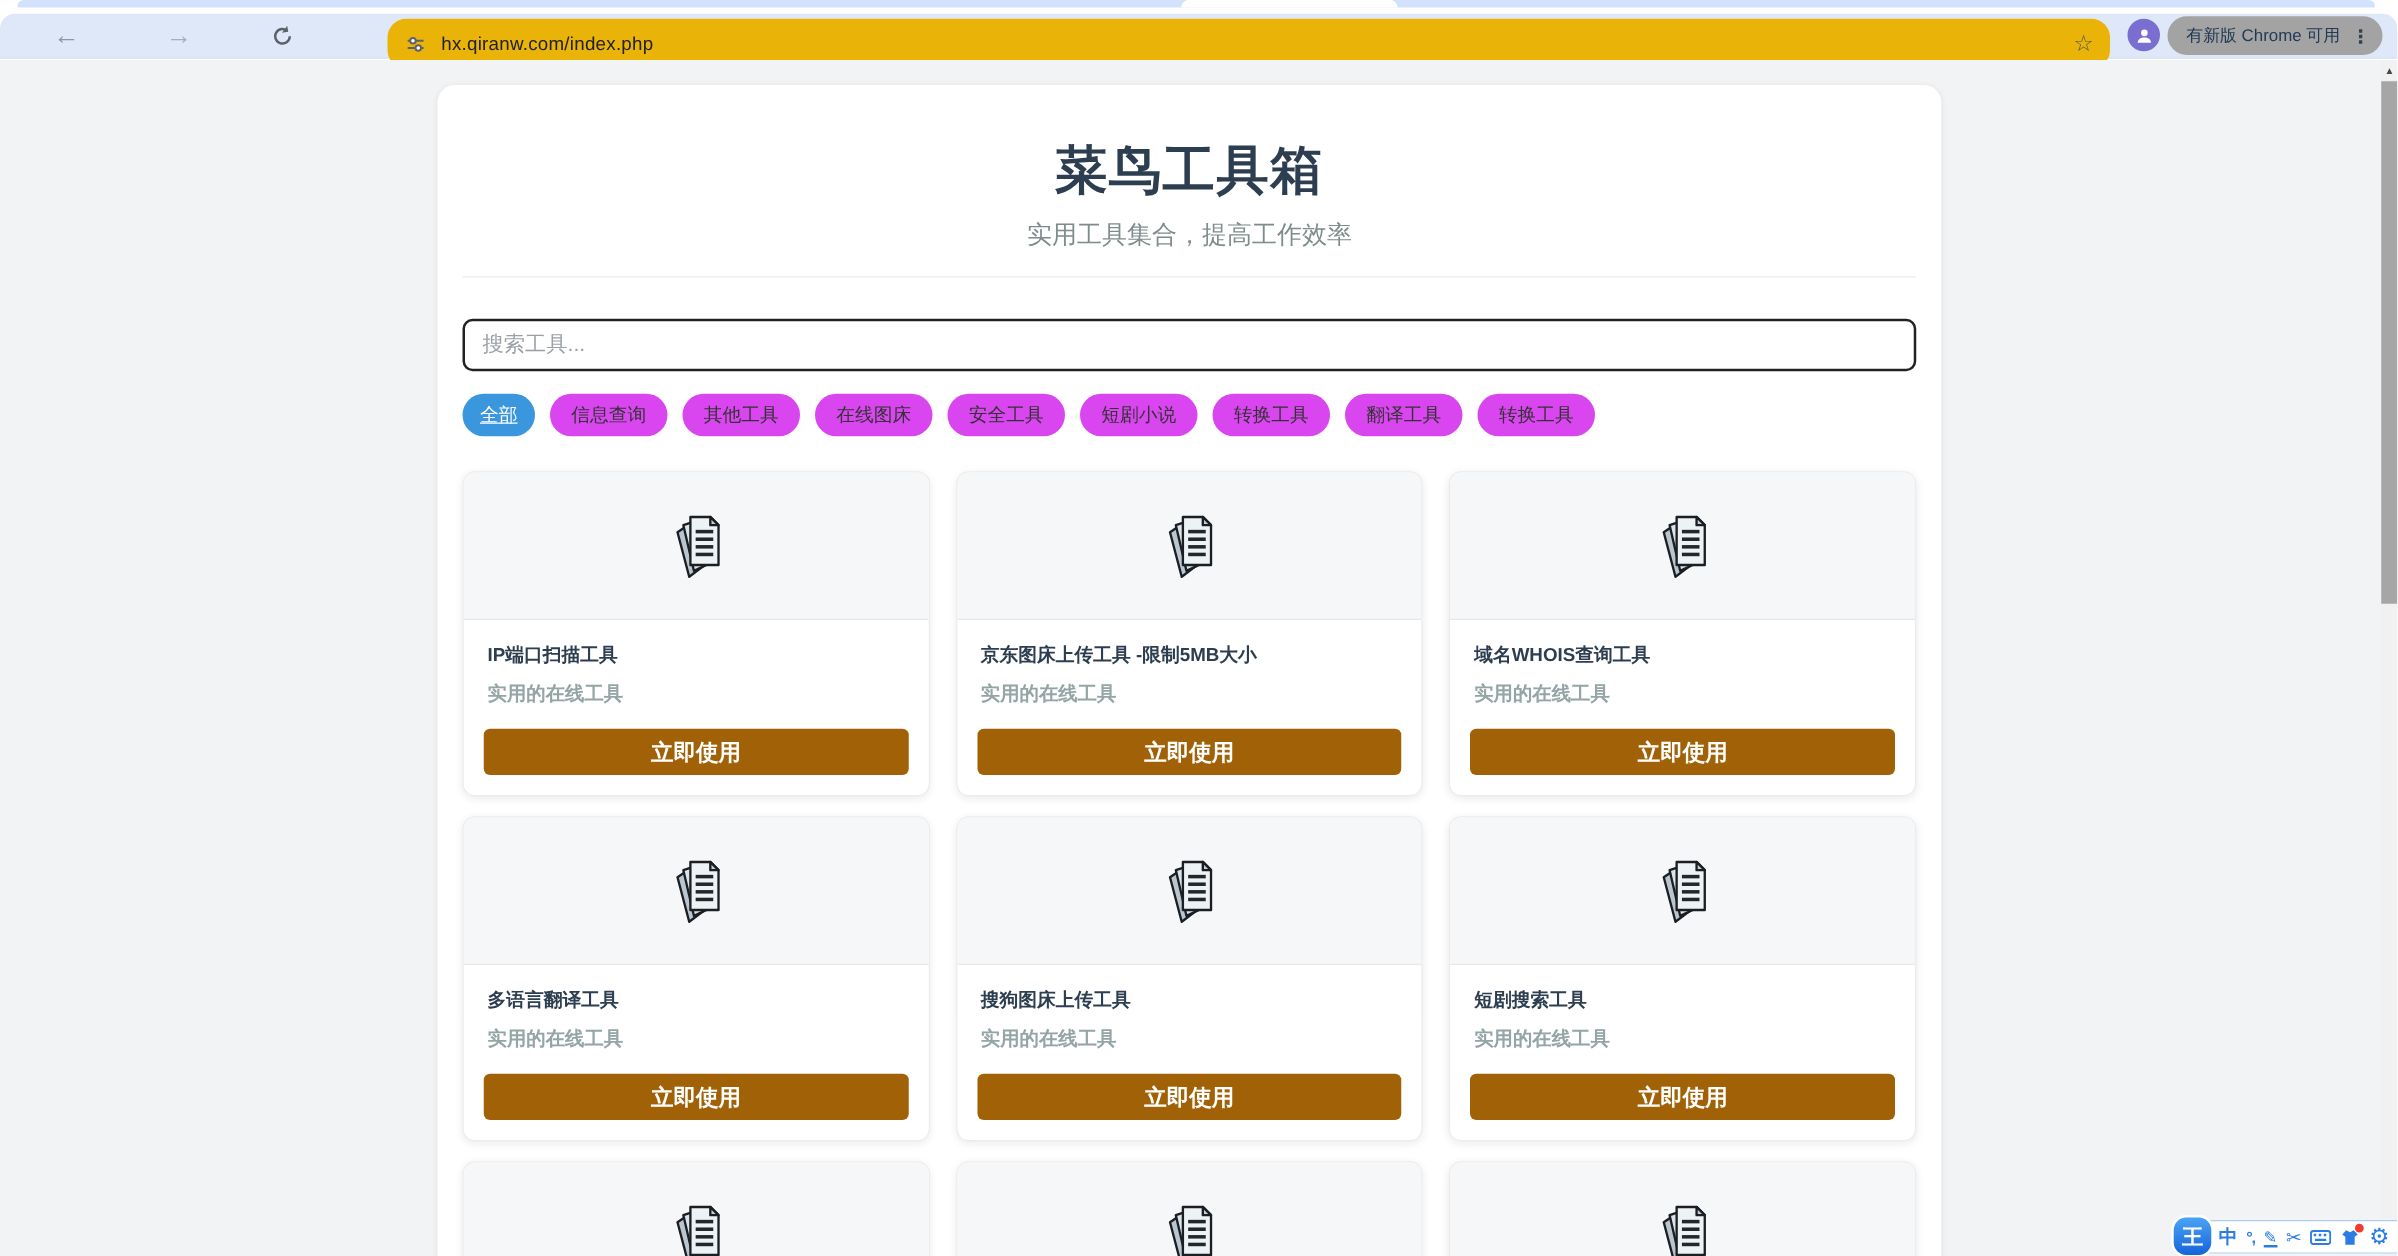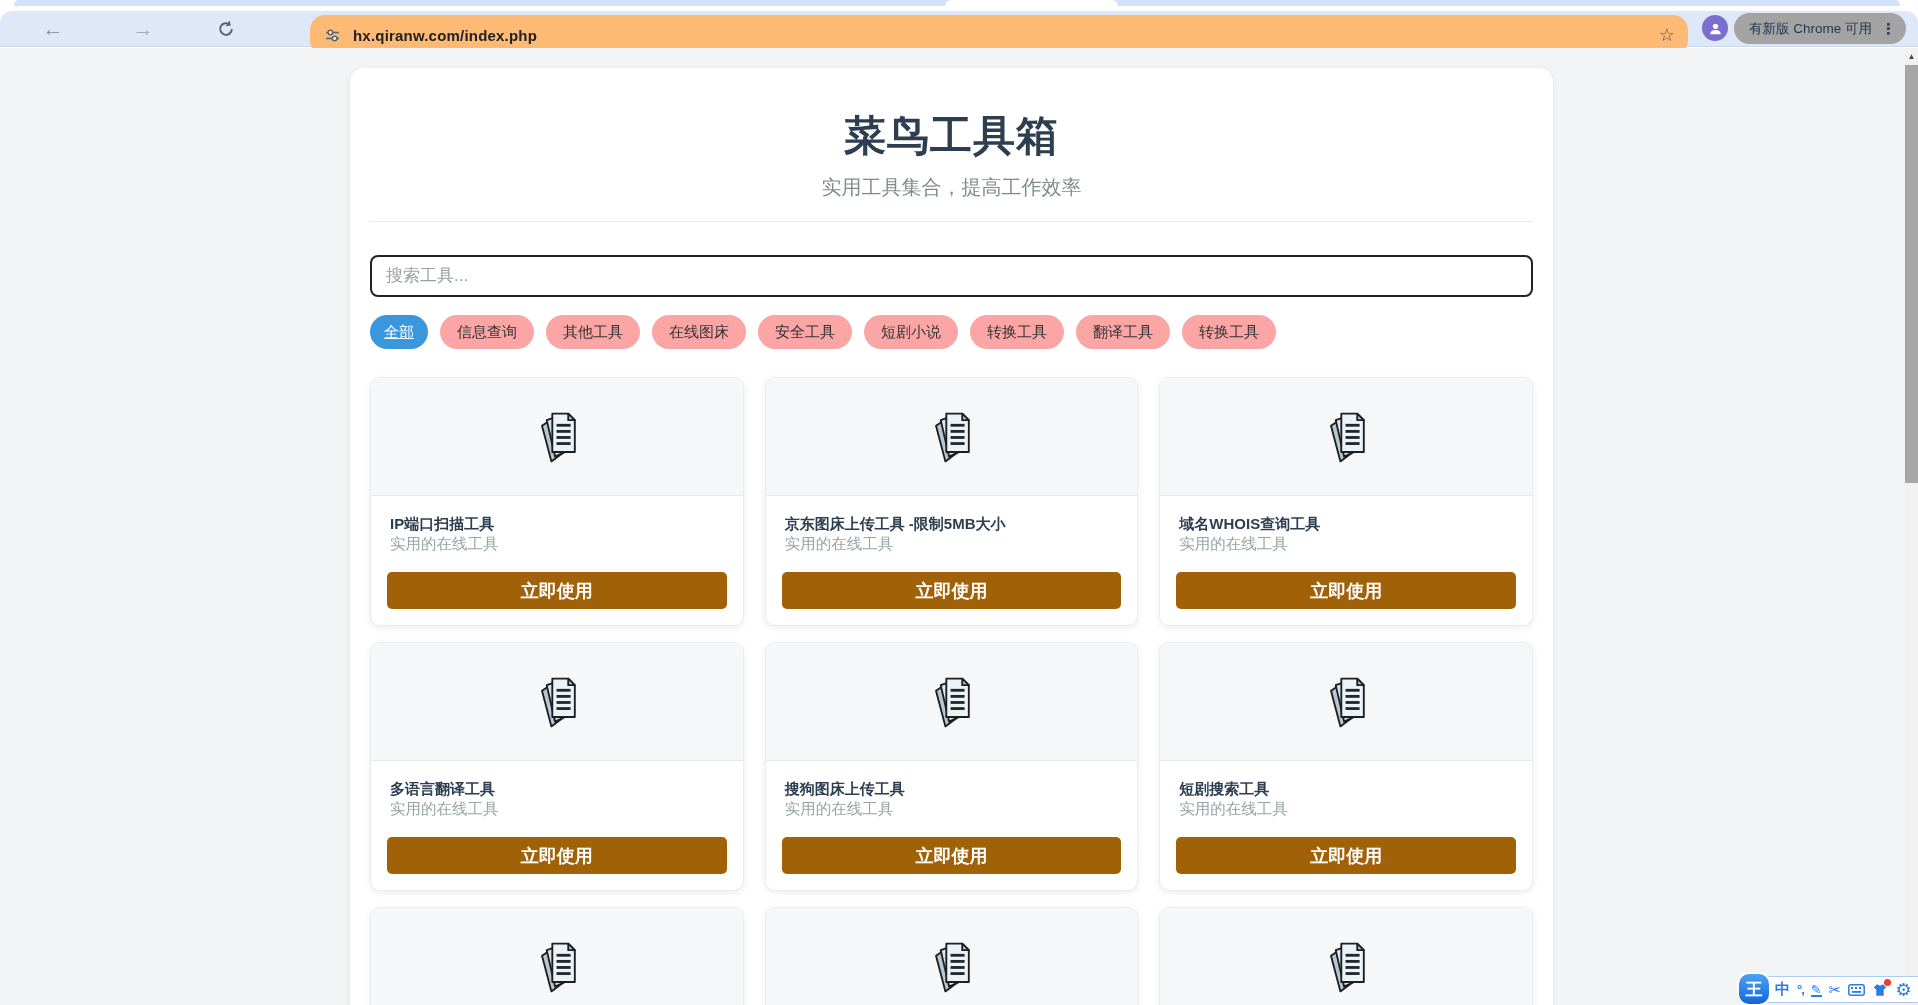--- a/index.html
+++ b/index.html
@@ -14,21 +14,21 @@
   .active-tab { position:absolute; left:945px; top:0; width:173px; height:6px;
               background:#fff; border-radius:8px 8px 0 0; }
   .toolbar { position:absolute; left:0; top:11px; width:1918px; height:36px;
              background:#dfe8f9; border-radius:12px 12px 0 0;
              border-bottom:1px solid #ccd5e6; }
   .navbtn { position:absolute; top:0; height:36px; display:flex; align-items:center;
             justify-content:center; width:30px; font-size:21px; color:#8f97a3; cursor:pointer; }
   .navbtn.fwd { color:#a7aeb9; }
   .reload-svg { position:absolute; left:216px; top:8px; width:20px; height:20px; }
   .omnibox { position:absolute; left:310px; top:4px; width:1378px; height:40px;
-             background:#fdba74; border-radius:15px; display:flex; align-items:center;font-weight:bold; }
+             background:#eab308; border-radius:15px; display:flex; align-items:center; }
   .tune { margin-left:14px; width:17px; height:17px; flex:0 0 auto; }
   .url-text { margin-left:12px; font-size:15px; color:#202124; letter-spacing:.2px; }
   .star { margin-left:auto; margin-right:13px; font-size:18px; color:#4d5560; cursor:pointer; }
   .avatar { position:absolute; left:1702px; top:4px; width:26px; height:26px; border-radius:50%;
             background:#7a6fd0; display:flex; align-items:center; justify-content:center; cursor:pointer; }
   .avatar svg { width:15px; height:15px; }
   .update-pill { position:absolute; left:1734px; top:2px; width:172px; height:31px;
                  background:#a3a3a3; border-radius:16px; display:flex; align-items:center;
                  padding:0 10px 0 15px; cursor:pointer; }
   .update-pill .txt { font-size:13.5px; color:#233954; white-space:nowrap; }
@@ -44,33 +44,33 @@
                 color:#2c3e50; letter-spacing:1px; }
   .site-sub { margin-top:10px; text-align:center; font-size:20px; color:#7f8c8d; }
   .head-divider { margin-top:20px; border:none; border-top:1px solid #e9ecef; }
   .search-input { margin-top:33px; width:100%; height:42px; border:2px solid #222;
                   border-radius:8px; padding:0 14px; font-size:17px; color:#222;
                   background:#fff; outline:none;
                   font-family:Liberation Sans, sans-serif; }
   .search-input::placeholder { color:#9aa0a6; }
   .chips { margin-top:18px; display:flex; gap:12px; align-items:center; }
   .chip { height:34px; display:flex; align-items:center; padding:12px 17px;
-          border-radius:17px; background:#fca5a5; color:#333; font-size:15px;
+          border-radius:17px; background:#d946ef; color:#333; font-size:15px;
           cursor:pointer; white-space:nowrap; }
   .chip.active { background:#3b97dd; color:#fff; padding:0 14px;text-decoration:underline; }
 
   .grid { margin-top:28px; display:grid; grid-template-columns:repeat(3,1fr);
           column-gap:21px; row-gap:16px; }
   .card { background:#fff; border:1px solid #ececec; border-radius:10px;
           box-shadow:0 2px 7px rgba(0,0,0,.08); overflow:hidden; }
   .card-icon-area { height:118px; background:#f6f7f9; border-bottom:1px solid #e6e8ea;
                     display:flex; align-items:center; justify-content:center; }
   .card-body { padding:19px 16px 16px 16px; }
   .card-title { font-size:15px; font-weight:bold; color:#2c3e50; padding-left:3px; }
-  .card-desc { font-size:15.5px; color:#95a5a6; padding-left:3px; }
+  .card-desc { margin-top:11px; font-size:15.5px; color:#95a5a6; padding-left:3px;font-weight:bold; }
   .card-btn { margin-top:17px; width:100%; height:37px; background:#a16207; color:#fff;
               border:none; border-radius:5px; font-size:18px; font-weight:bold;
               cursor:pointer; font-family:"Liberation Sans","DejaVu Sans",sans-serif; }
   .card.partial .card-icon-area { height:118px; }
 
   
   .scrollbar { position:absolute; right:0; top:0; width:13px; height:957px; background:#f1f1f1; }
   .scroll-up { width:13px; height:17px; display:flex; align-items:center; justify-content:center;
                font-size:8px; color:#474747; cursor:pointer; }
   .scroll-thumb { position:absolute; left:0; top:17px; width:13px; height:418px;

